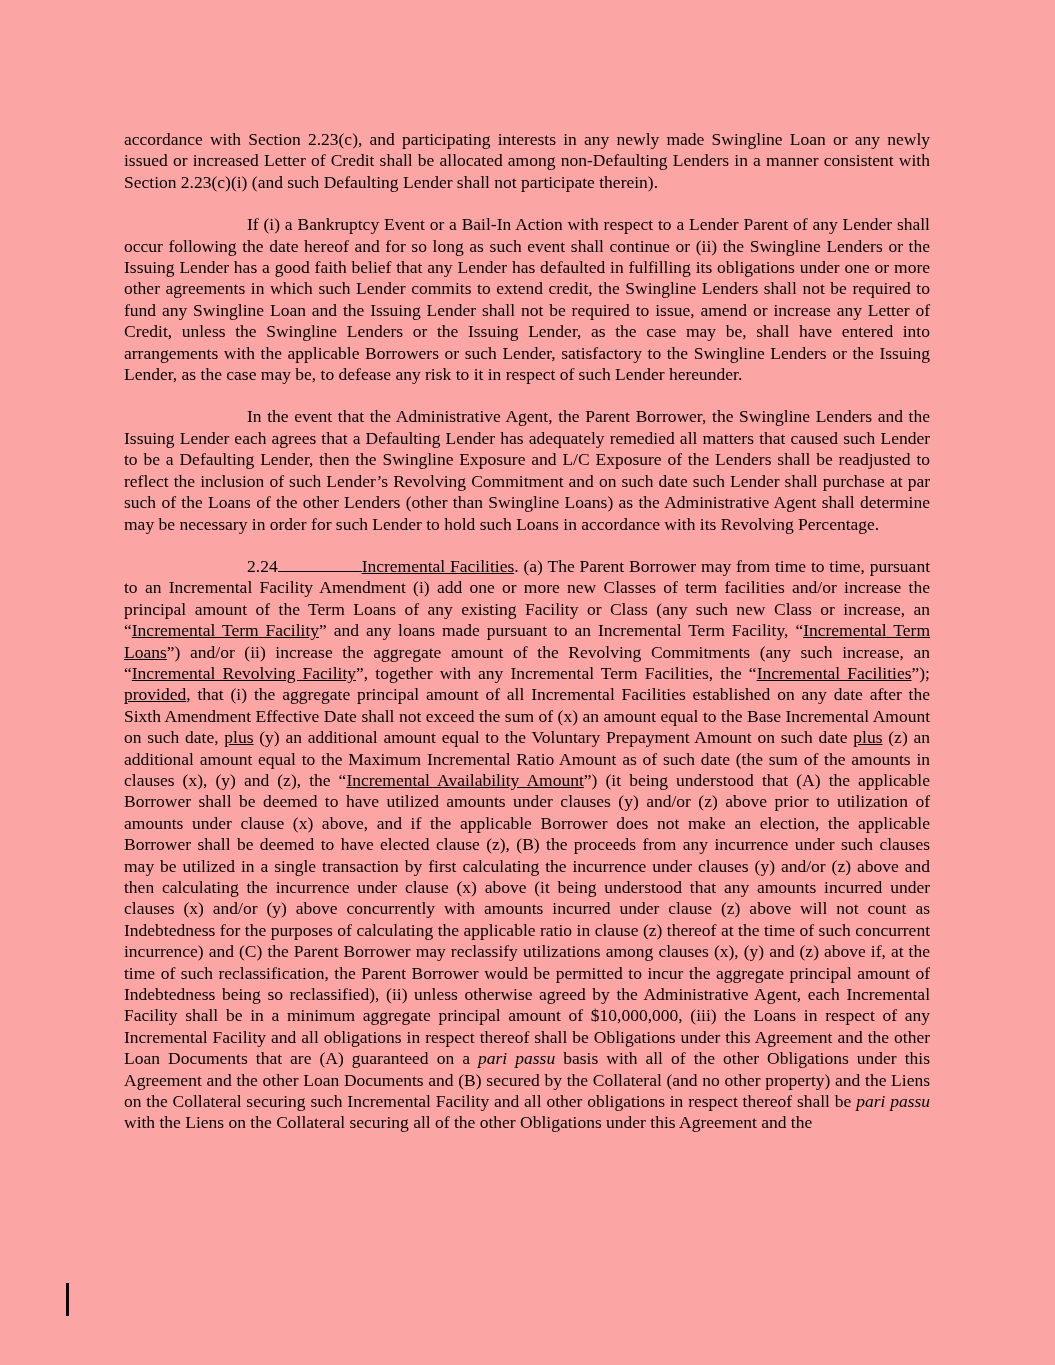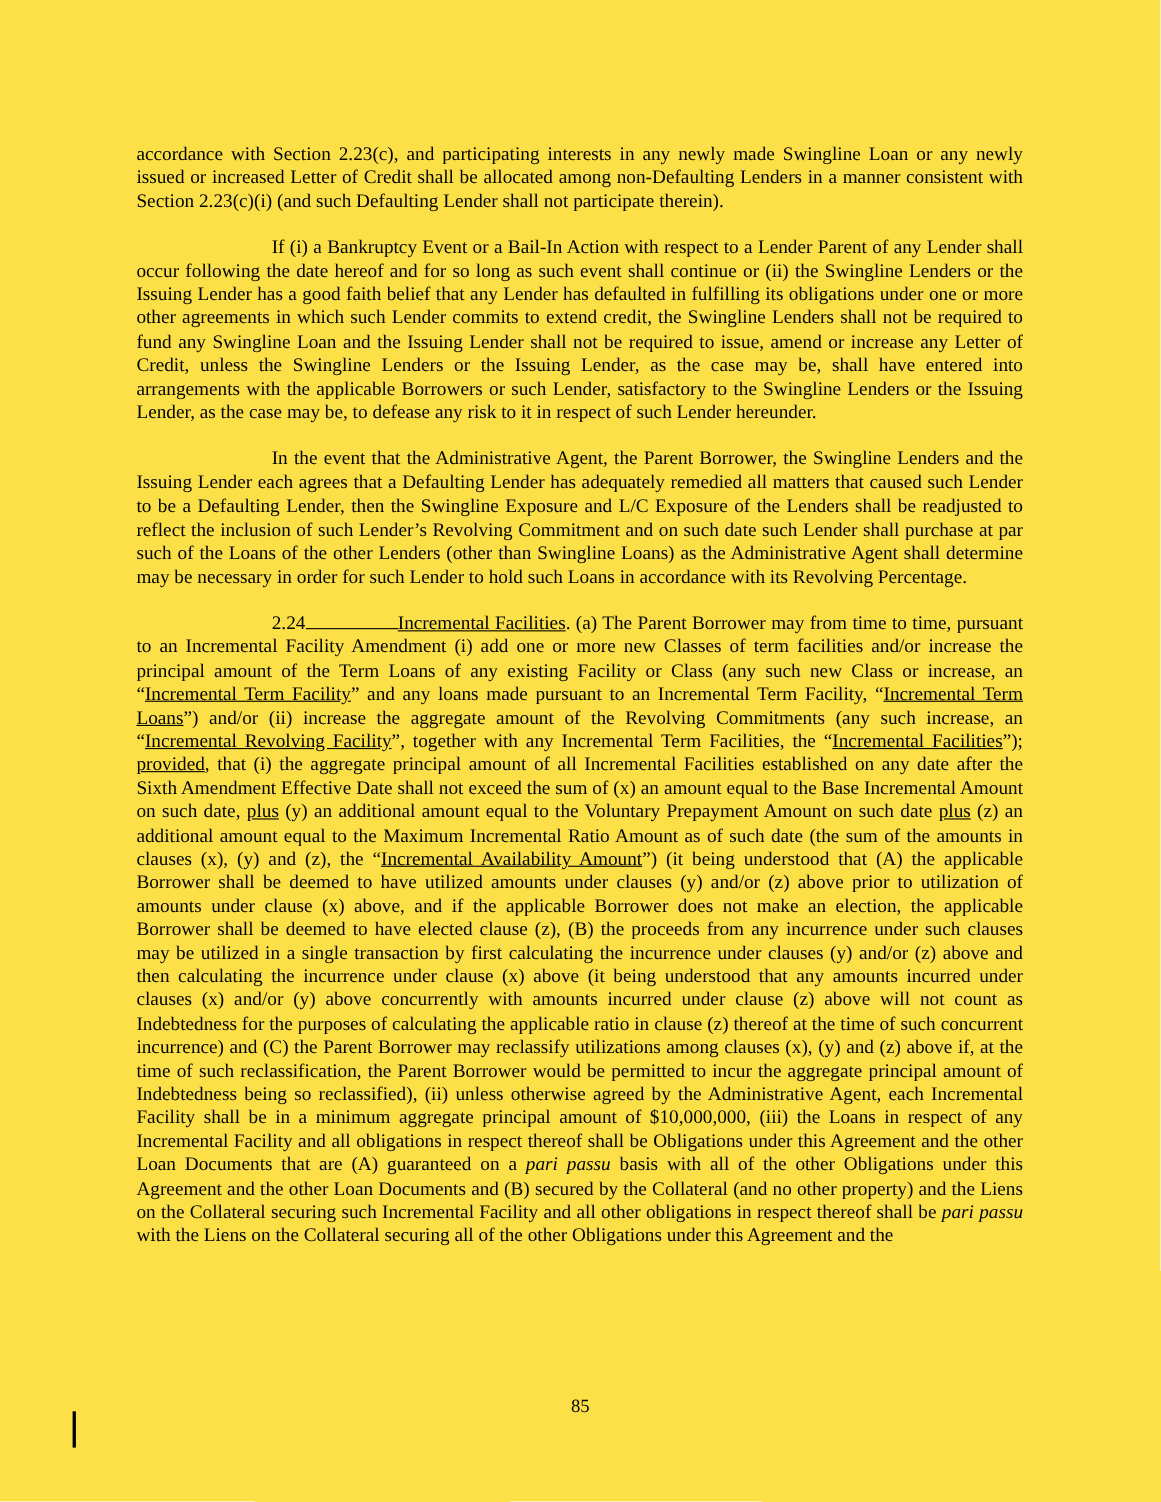--- a/index.html
+++ b/index.html
@@ -4,21 +4,21 @@
 <style>
   html, body {
     margin: 0;
     padding: 0;
     background: #ffffff;
   }
   .page {
     position: relative;
     width: 1055px;
     height: 1365px;
-    background: #fde047;
+    background: #fca5a5;
     color: #000000;
     font-family: "Liberation Serif", serif;
     font-size: 17.5px;
     line-height: 21.4px;
     overflow: hidden;
   }
   .text-block {
     position: absolute;
     left: 124px;
     top: 129px;
@@ -66,15 +66,14 @@
 <body>
 
 <div class="page">
   <div class="text-block">
 
   <p><span>accordance with Section 2.23(c), and participating interests in any newly made Swingline Loan or any newly issued or increased Letter of Credit shall be allocated among non-Defaulting Lenders in a manner consistent with Section 2.23(c)(i) (and such Defaulting Lender shall not participate therein).</span></p>
       <p class="indent"><span>If (i) a Bankruptcy Event or a Bail-In Action with respect to a Lender Parent of any Lender shall occur following the date hereof and for so long as such event shall continue or (ii) the Swingline Lenders or the Issuing Lender has a good faith belief that any Lender has defaulted in fulfilling its obligations under one or more other agreements in which such Lender commits to extend credit, the Swingline Lenders shall not be required to fund any Swingline Loan and the Issuing Lender shall not be required to issue, amend or increase any Letter of Credit, unless the Swingline Lenders or the Issuing Lender, as the case may be, shall have entered into arrangements with the applicable Borrowers or such Lender, satisfactory to the Swingline Lenders or the Issuing Lender, as the case may be, to defease any risk to it in respect of such Lender hereunder.</span></p>
       <p class="indent"><span>In the event that the Administrative Agent, the Parent Borrower, the Swingline Lenders and the Issuing Lender each agrees that a Defaulting Lender has adequately remedied all matters that caused such Lender to be a Defaulting Lender, then the Swingline Exposure and L/C Exposure of the Lenders shall be readjusted to reflect the inclusion of such Lender’s Revolving Commitment and on such date such Lender shall purchase at par such of the Loans of the other Lenders (other than Swingline Loans) as the Administrative Agent shall determine may be necessary in order for such Lender to hold such Loans in accordance with its Revolving Percentage.</span></p>
       <p class="indent"><span>2.24</span><span class="tab-u"></span><span class="u">Incremental Facilities</span><span>.  (a) The Parent Borrower may from time to time, pursuant to an Incremental Facility Amendment (i) add one or more new Classes of term facilities and/or increase the principal amount of the Term Loans of any existing Facility or Class (any such new Class or increase, an “</span><span class="u">Incremental Term Facility</span><span>” and any loans made pursuant to an Incremental Term Facility, “</span><span class="u">Incremental Term Loans</span><span>”) and/or (ii) increase the aggregate amount of the Revolving Commitments (any such increase, an “</span><span class="u">Incremental Revolving Facility</span><span>”, together with any Incremental Term Facilities, the “</span><span class="u">Incremental Facilities</span><span>”); </span><span class="u">provided</span><span>, that (i) the aggregate principal amount of all Incremental Facilities established on any date after the Sixth Amendment Effective Date shall not exceed the sum of (x) an amount equal to the Base Incremental Amount on such date, </span><span class="u">plus</span><span> (y) an additional amount equal to the Voluntary Prepayment Amount on such date </span><span class="u">plus</span><span> (z) an additional amount equal to the Maximum Incremental Ratio Amount as of such date (the sum of the amounts in clauses (x), (y) and (z), the “</span><span class="u">Incremental Availability Amount</span><span>”) (it being understood that (A) the applicable Borrower shall be deemed to have utilized amounts under clauses (y) and/or (z) above prior to utilization of amounts under clause (x) above, and if the applicable Borrower does not make an election, the applicable Borrower shall be deemed to have elected clause (z), (B) the proceeds from any incurrence under such clauses may be utilized in a single transaction by first calculating the incurrence under clauses (y) and/or (z) above and then calculating the incurrence under clause (x) above (it being understood that any amounts incurred under clauses (x) and/or (y) above concurrently with amounts incurred under clause (z) above will not count as Indebtedness for the purposes of calculating the applicable ratio in clause (z) thereof at the time of such concurrent incurrence) and (C) the Parent Borrower may reclassify utilizations among clauses (x), (y) and (z) above if, at the time of such reclassification, the Parent Borrower would be permitted to incur the aggregate principal amount of Indebtedness being so reclassified), (ii) unless otherwise agreed by the Administrative Agent, each Incremental Facility shall be in a minimum aggregate principal amount of $10,000,000, (iii) the Loans in respect of any Incremental Facility and all obligations in respect thereof shall be Obligations under this Agreement and the other Loan Documents that are (A) guaranteed on a </span><span class="i">pari passu</span><span> basis with all of the other Obligations under this Agreement and the other Loan Documents and (B) secured by the Collateral (and no other property) and the Liens on the Collateral securing such Incremental Facility and all other obligations in respect thereof shall be </span><span class="i">pari passu</span><span> with the Liens on the Collateral securing all of the other Obligations under this Agreement and the</span></p>
     </div>
-  <div class="page-number">85</div>
   <div class="revision-bar"></div>
 </div>
 
 </body></html>

